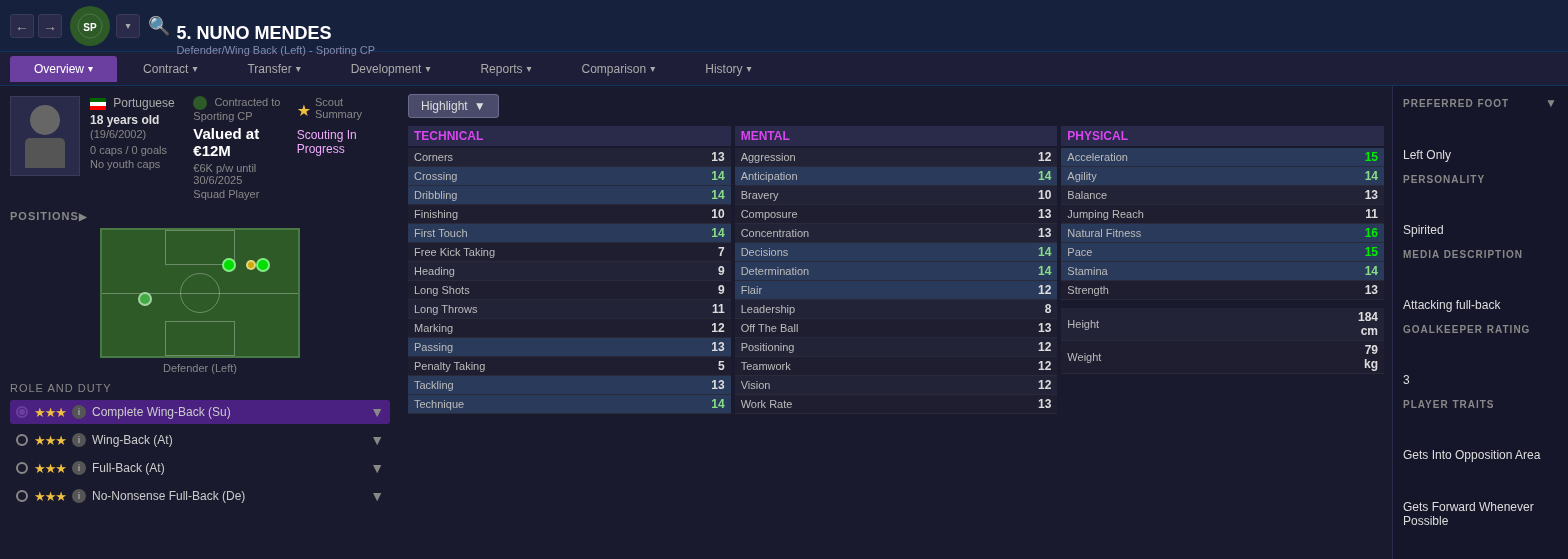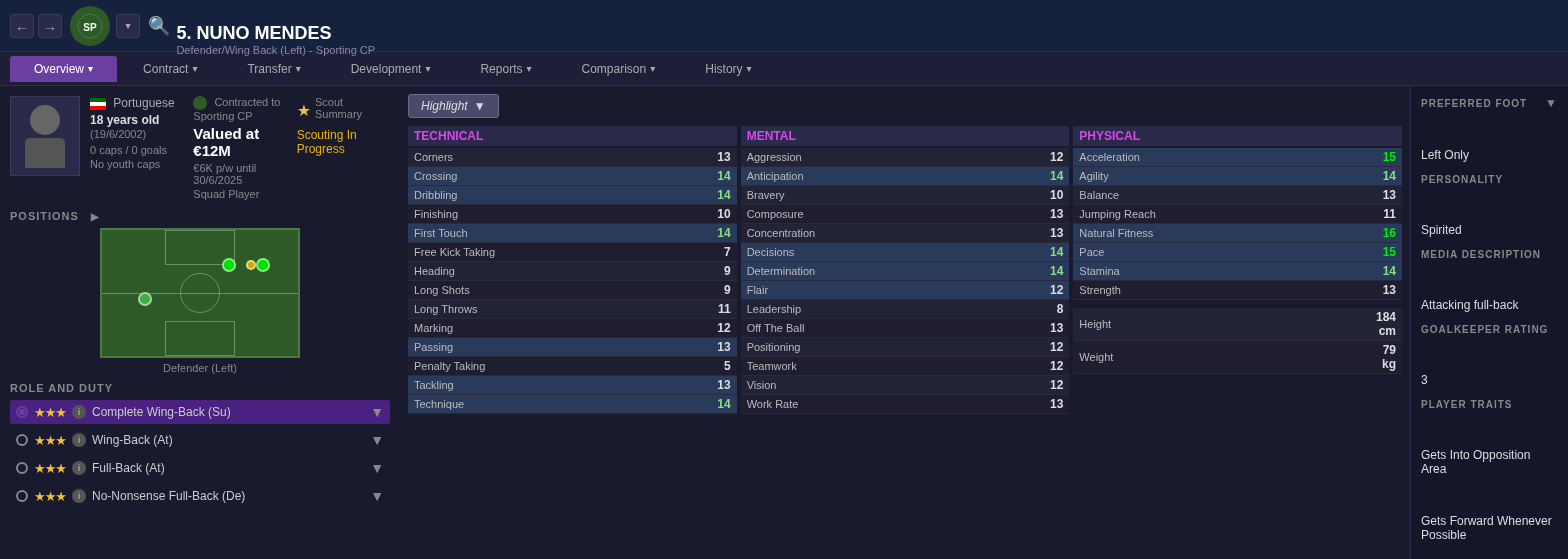--- a/index.html
+++ b/index.html
@@ -206,34 +206,34 @@
       color: #f0c040;
       font-size: 16px;
       margin-right: 4px;
     }
     .scout-title {
       color: #888;
       font-size: 11px;
       margin-bottom: 5px;
     }
     .scout-status {
-      color: #eab308;
+      color: #f0abfc;
       font-size: 12px;
     }
 
     
     .positions-header {
       color: #888;
       font-size: 11px;
       font-weight: bold;
       letter-spacing: 1px;
       margin-bottom: 6px;
       display: flex;
       align-items: center;
-      gap: 12px;
+      gap: 0;
     }
     .positions-header-arrow {
       font-size: 10px;
     }
 
     
     .field-container {
       display: flex;
       flex-direction: column;
       align-items: center;
@@ -303,21 +303,21 @@
       color: #888;
       font-size: 11px;
       text-align: center;
       margin-top: 4px;
     }
 
     
     .role-duty-header {
       color: #888;
       font-size: 11px;
-      font-weight: bold;
+      font-weight: normal;
       letter-spacing: 1px;
       margin-bottom: 6px;
     }
     .role-item {
       display: flex;
       align-items: center;
       gap: 6px;
       padding: 4px 6px;
       border-radius: 3px;
       margin-bottom: 4px;
@@ -394,21 +394,20 @@
       background-color: #4a4a6a;
       border: 1px solid #6a6a8a;
       color: #ddd;
       padding: 4px 12px;
       border-radius: 3px;
       cursor: pointer;
       display: flex;
       align-items: center;
       gap: 6px;
       font-size: 12px;
-      font-style: italic;
     }
 
     .attributes-grid {
       display: grid;
       grid-template-columns: 1fr 1fr 1fr;
       gap: 0 4px;
       flex: 1;
     }
 
     .attr-column {
@@ -448,21 +447,21 @@
       text-align: right;
       font-weight: bold;
       font-size: 12px;
       color: #ddd;
     }
     .attr-value.green { color: #00ee00; }
     .attr-value.light-green { color: #88dd88; }
 
     
     .far-right-panel {
-      width: 158px;
+      width: 176px;
       background-color: #16162a;
       padding: 10px;
       border-left: 1px solid #2a2a4a;
       flex-shrink: 0;
     }
     .fr-section {
       margin-bottom: 12px;
     }
     .fr-label {
       color: #888;

